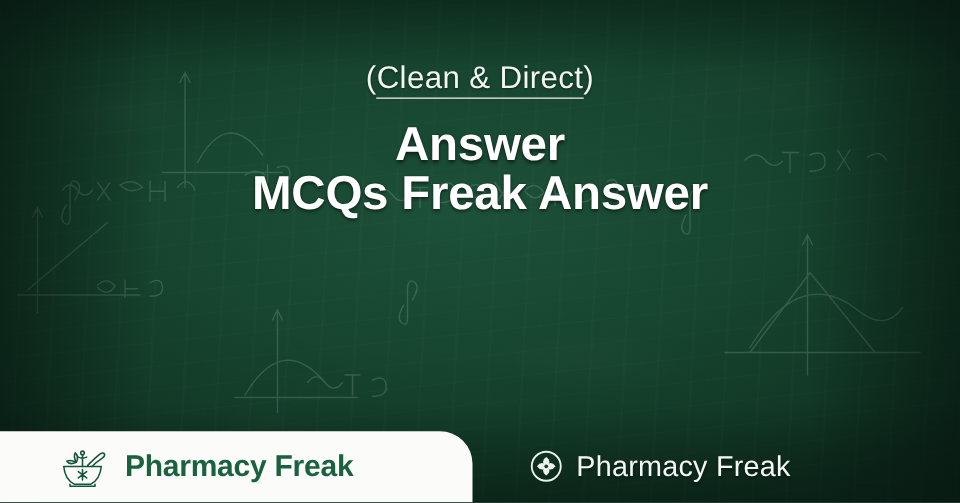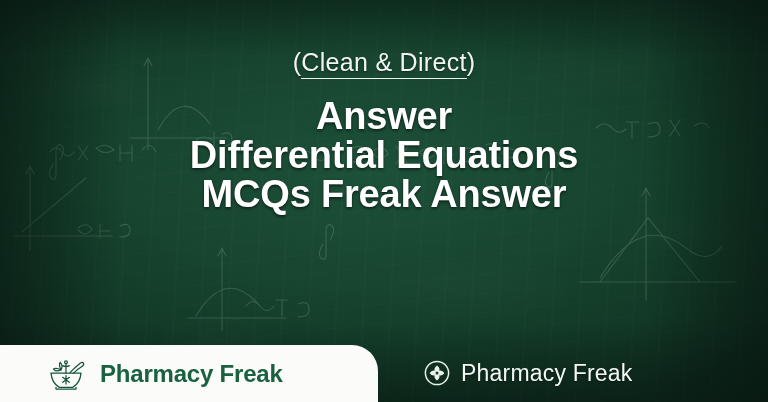--- a/index.html
+++ b/index.html
@@ -224,21 +224,20 @@
       <path d="M330 240 q6 -10 2 -14 q-5 -4 -6 4 l0 24 q0 8 -5 4 q-4 -4 2 -14"></path>
     </svg>
   </div>
 
   <div class="bg-vignette"></div>
 
   <div class="headline">
     <div class="kicker"><span>(</span><span class="u">Clean &amp; Direct</span><span>)</span></div>
     <h1 class="title">
       <span class="line">Answer</span>
-      <span class="line">Differential Equations</span>
       <span class="line">MCQs Freak Answer</span>
     </h1>
   </div>
 
   <div class="brand-card">
     <svg class="mark" viewBox="0 0 48 40" fill="none" stroke="#14553a" stroke-width="1.5" stroke-linecap="round" stroke-linejoin="round">
 
       <path d="M6 19 L42 19 q-1 12 -10 17 L16 36 Q7 31 6 19 Z"></path>
       <path d="M12 36 L12 38 L36 38 L36 36"></path>
 

